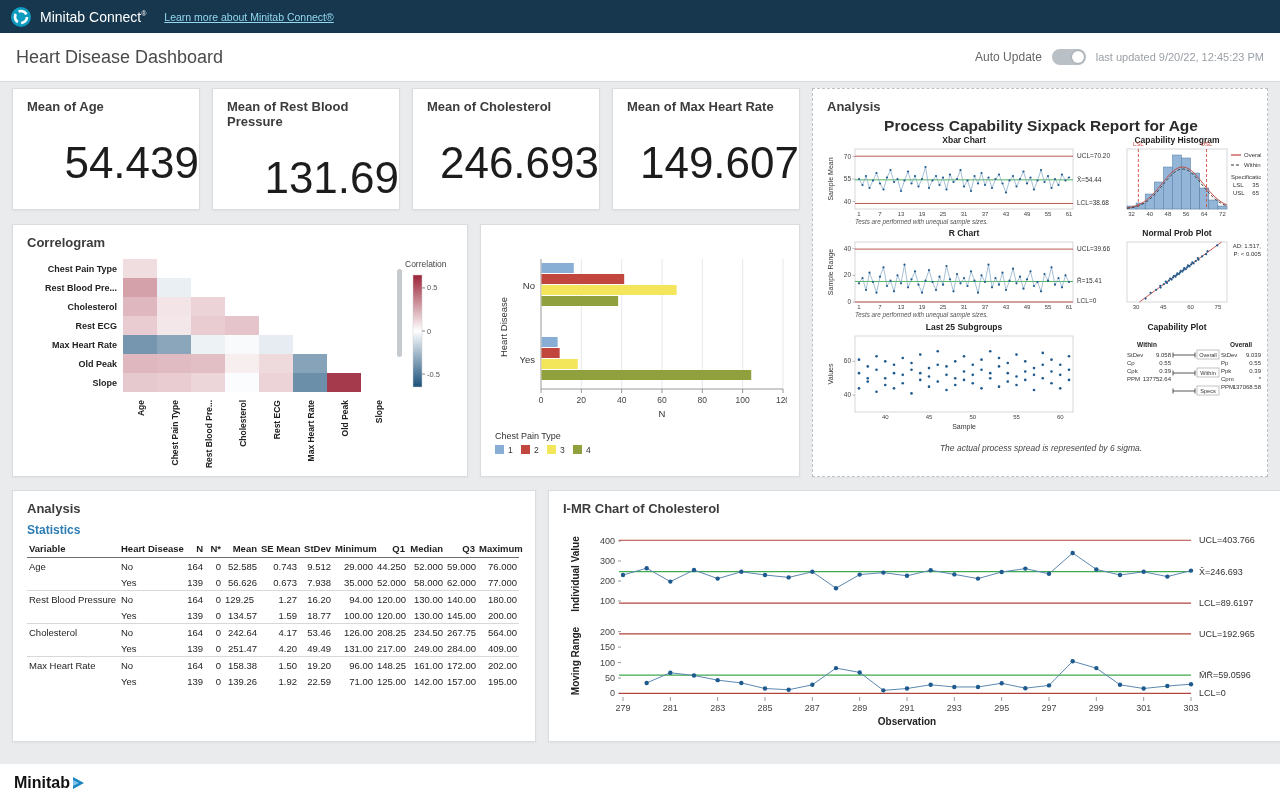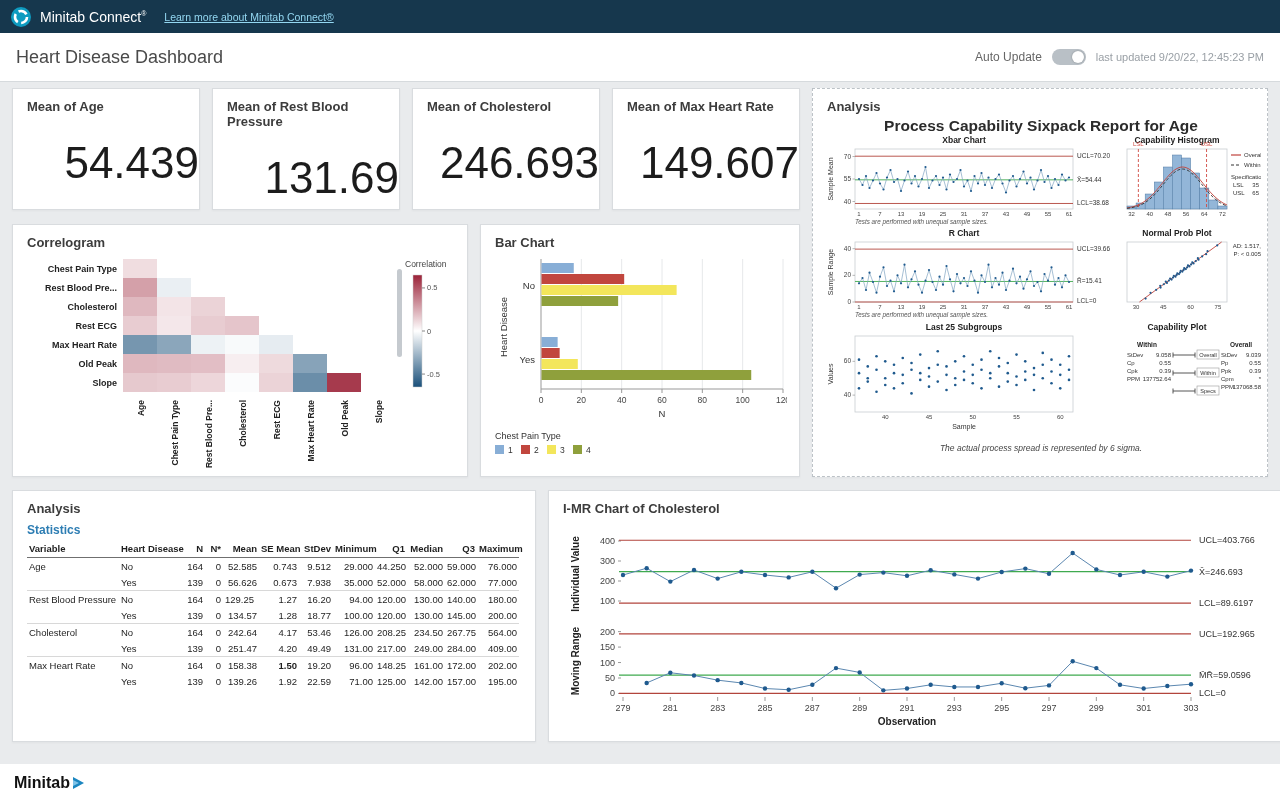--- a/index.html
+++ b/index.html
@@ -531,21 +531,20 @@
         <text x="400" y="37.42307692307692" font-size="7.5" text-anchor="start" fill="#555">0.5</text>
         <line x1="395" y1="78" x2="398" y2="78" stroke="#888" stroke-width="1"></line>
         <text x="400" y="80.5" font-size="7.5" text-anchor="start" fill="#555">0</text>
         <line x1="395" y1="121.07692307692307" x2="398" y2="121.07692307692307" stroke="#888" stroke-width="1"></line>
         <text x="400" y="123.57692307692307" font-size="7.5" text-anchor="start" fill="#555">-0.5</text>
       </svg></div>
   <div class="correlogram-scrollbar"></div>
 </div>
 
 <div class="card bar-card">
-  <div class="card-title">Bar Chart</div>
   <div class="bar-body"><svg width="292" height="212">
         <line x1="86.33333333333333" y1="6" x2="86.33333333333333" y2="136" stroke="#e6e8ea" stroke-width="1"></line>
         <line x1="126.66666666666666" y1="6" x2="126.66666666666666" y2="136" stroke="#e6e8ea" stroke-width="1"></line>
         <line x1="167" y1="6" x2="167" y2="136" stroke="#e6e8ea" stroke-width="1"></line>
         <line x1="207.33333333333331" y1="6" x2="207.33333333333331" y2="136" stroke="#e6e8ea" stroke-width="1"></line>
         <line x1="247.66666666666666" y1="6" x2="247.66666666666666" y2="136" stroke="#e6e8ea" stroke-width="1"></line>
         <line x1="288" y1="6" x2="288" y2="136" stroke="#e6e8ea" stroke-width="1"></line>
         <line x1="46" y1="136" x2="288" y2="136" stroke="#999" stroke-width="1"></line>
         <line x1="46" y1="6" x2="46" y2="136" stroke="#999" stroke-width="1"></line>
         <line x1="46" y1="136" x2="46" y2="140" stroke="#999" stroke-width="1"></line>
@@ -663,21 +662,21 @@
             <td style="text-align: right;">130.00</td>
             <td style="text-align: right;">140.00</td>
             <td style="text-align: right;">180.00</td>
           </tr>
           <tr>
             <td style="text-align: left;"></td>
             <td style="text-align: left;">Yes</td>
             <td style="text-align: right;">139</td>
             <td style="text-align: right;">0</td>
             <td style="text-align: right;">134.57</td>
-            <td style="text-align: right;">1.28</td>
+            <td style="text-align: right;">1.59</td>
             <td style="text-align: right;">18.77</td>
             <td style="text-align: right;">100.00</td>
             <td style="text-align: right;">120.00</td>
             <td style="text-align: right;">130.00</td>
             <td style="text-align: right;">145.00</td>
             <td style="text-align: right;">200.00</td>
           </tr>
           <tr class="group-start">
             <td style="text-align: left;">Cholesterol</td>
             <td style="text-align: left;">No</td>
@@ -705,21 +704,21 @@
             <td style="text-align: right;">249.00</td>
             <td style="text-align: right;">284.00</td>
             <td style="text-align: right;">409.00</td>
           </tr>
           <tr class="group-start">
             <td style="text-align: left;">Max Heart Rate</td>
             <td style="text-align: left;">No</td>
             <td style="text-align: right;">164</td>
             <td style="text-align: right;">0</td>
             <td style="text-align: right;">158.38</td>
-            <td style="text-align: right; font-weight: bold;">1.50</td>
+            <td style="text-align: right;">1.50</td>
             <td style="text-align: right;">19.20</td>
             <td style="text-align: right;">96.00</td>
             <td style="text-align: right;">148.25</td>
             <td style="text-align: right;">161.00</td>
             <td style="text-align: right;">172.00</td>
             <td style="text-align: right;">202.00</td>
           </tr>
           <tr>
             <td style="text-align: left;"></td>
             <td style="text-align: left;">Yes</td>

